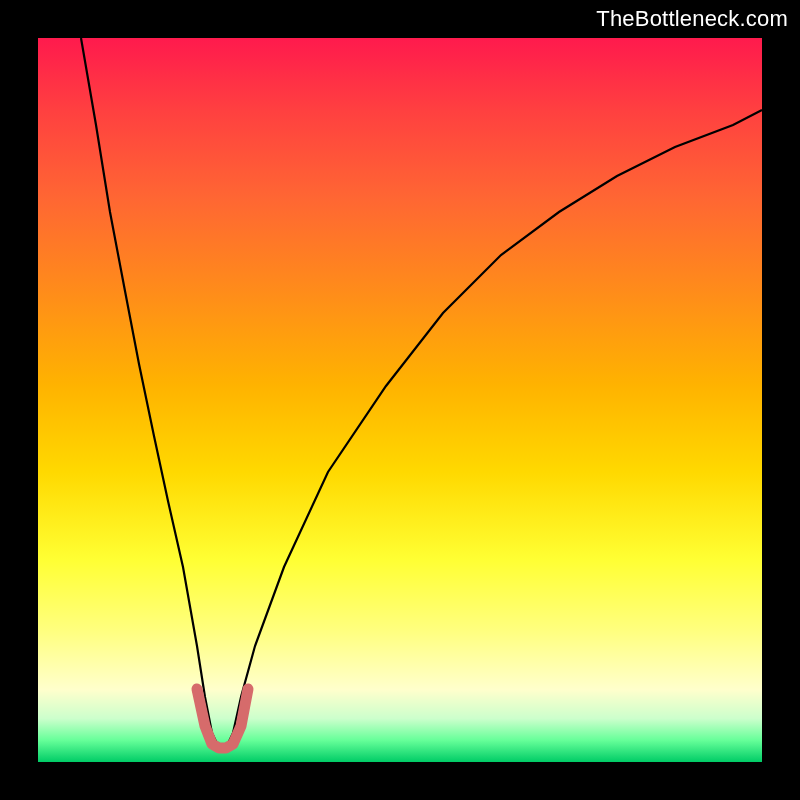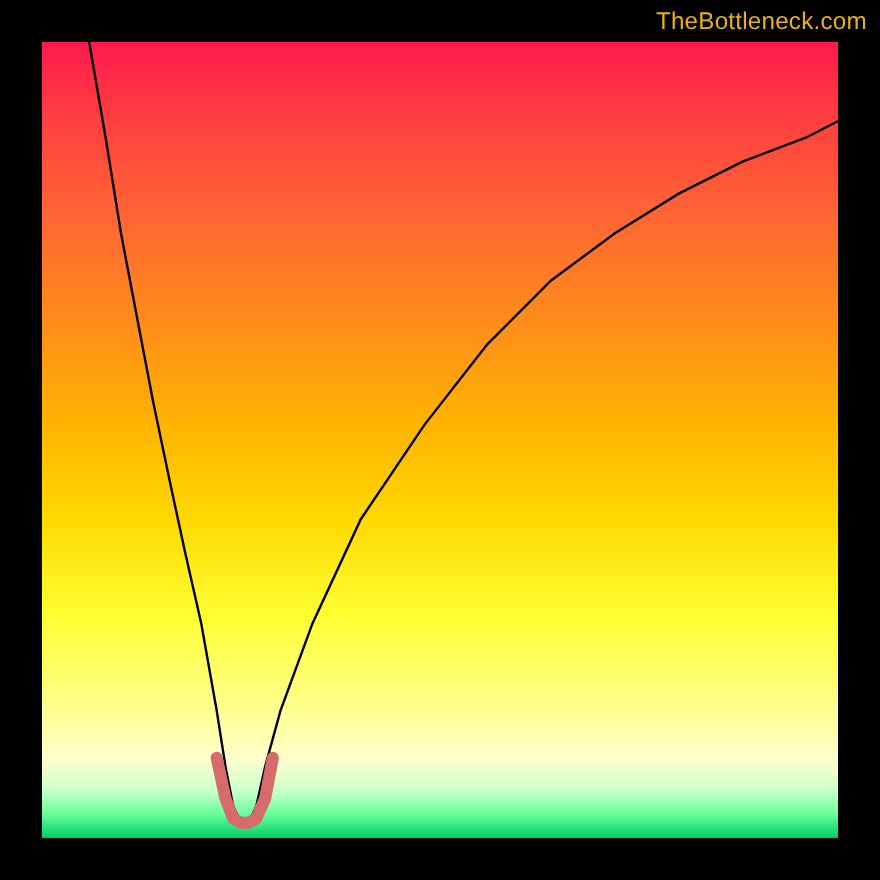--- a/index.html
+++ b/index.html
@@ -52,21 +52,21 @@
     position: absolute;
     top: 0;
     left: 0;
     width: 724px;
     height: 724px;
   }
   .watermark {
     position: absolute;
     top: 6px;
     right: 12px;
-    color: #eab308;
+    color: #ffffff;
     font-size: 22px;
     letter-spacing: 0.2px;
     font-family: Arial, Helvetica, sans-serif;
   }
 </style>
 </head>
 <body>
 
 <div class="outer">
 

